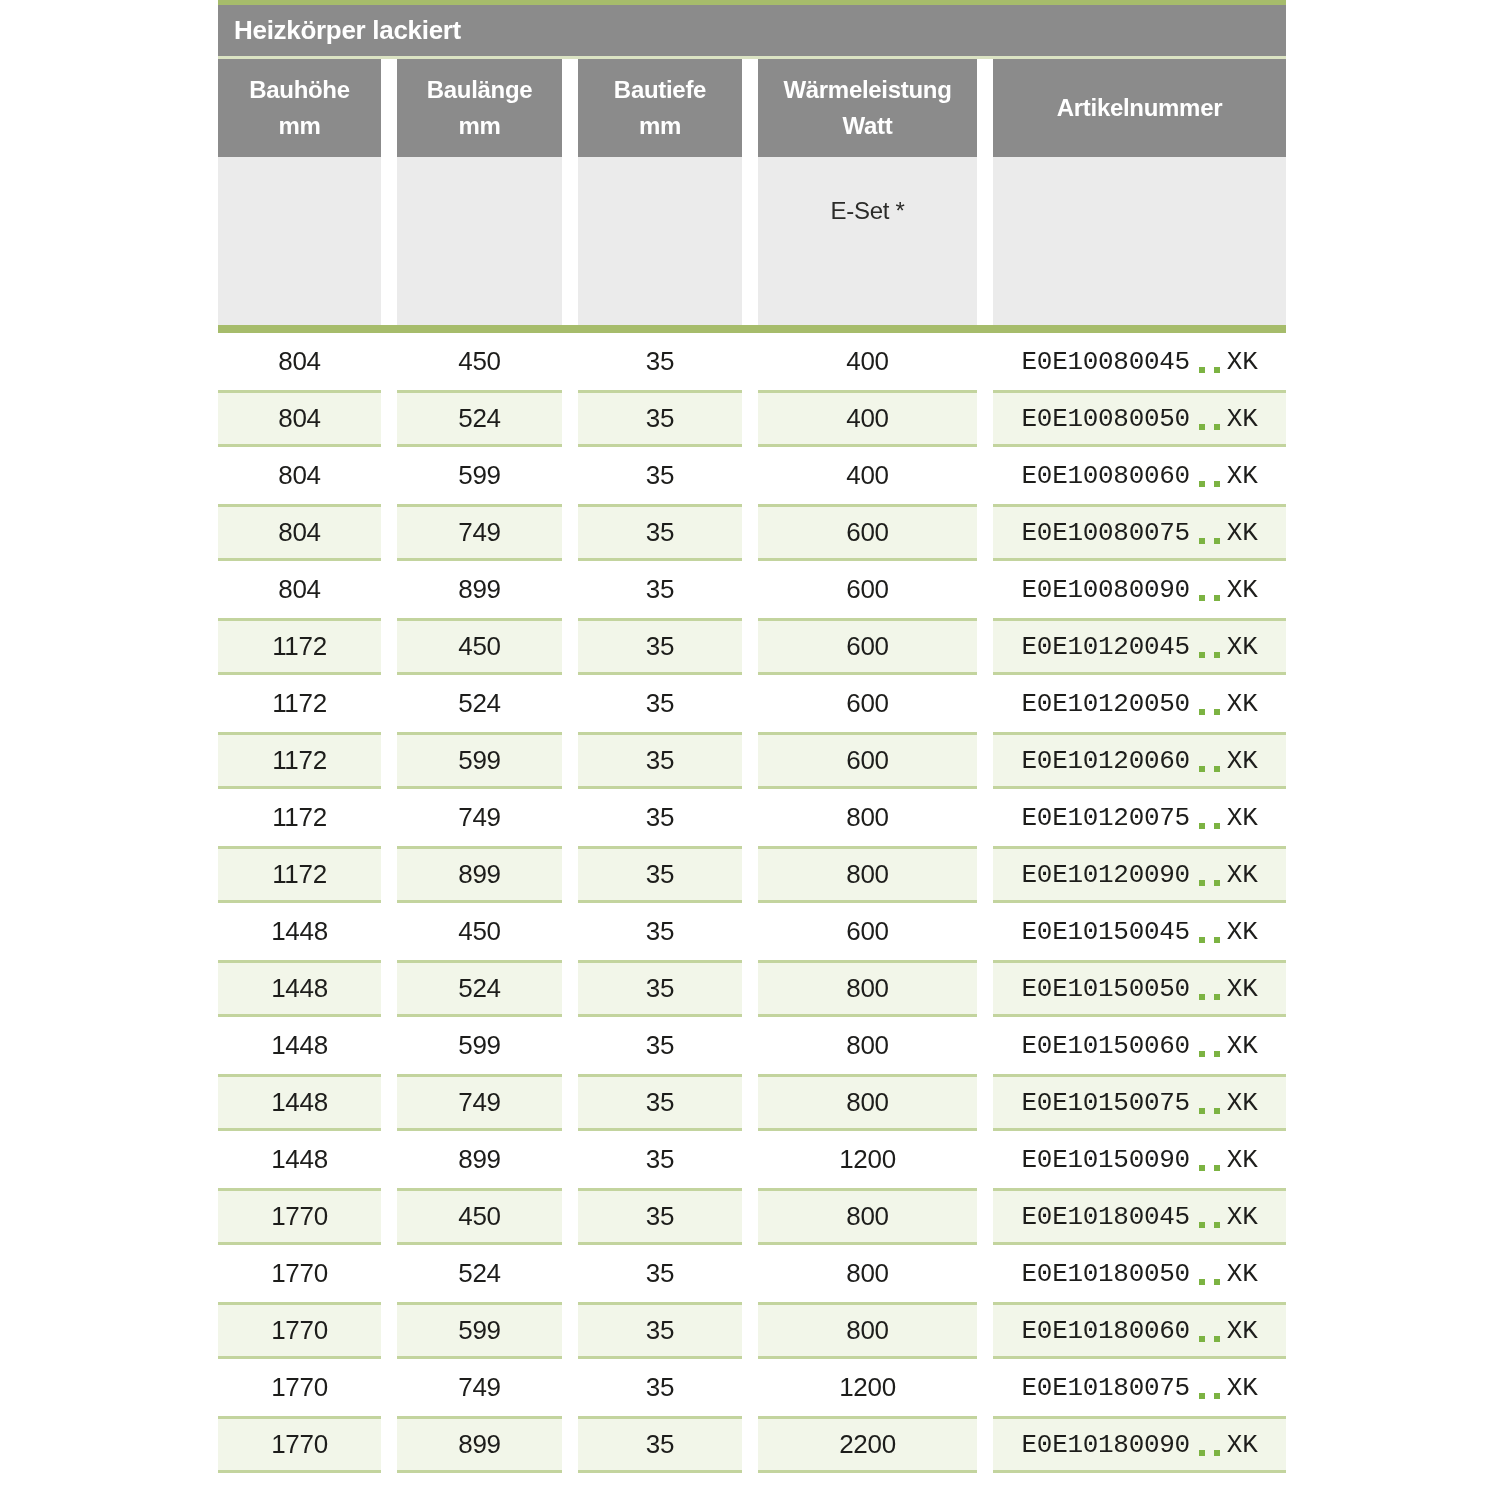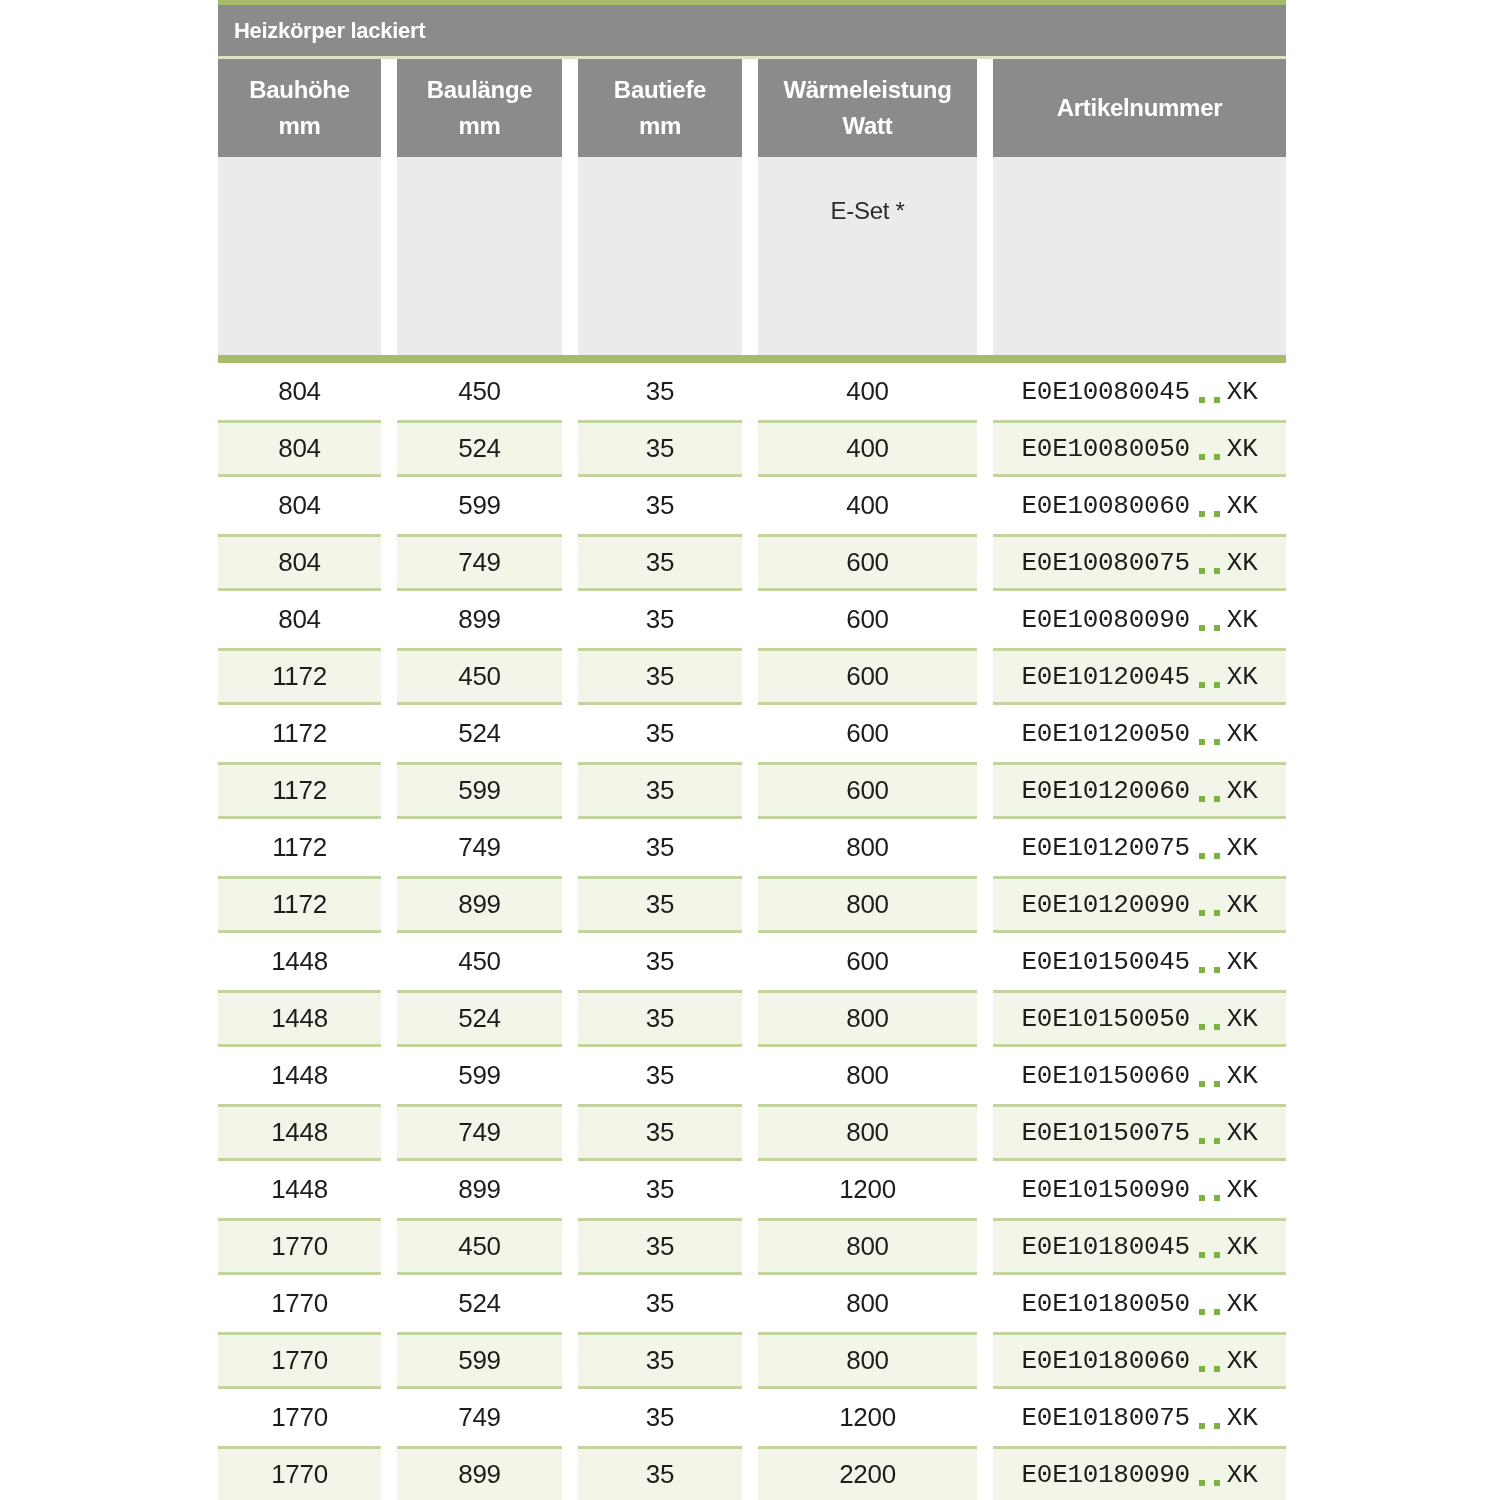--- a/index.html
+++ b/index.html
@@ -5,32 +5,32 @@
   * { margin:0; padding:0; box-sizing:border-box; }
   html,body { background:#ffffff; }
   body { font-family:"Liberation Sans","DejaVu Sans",sans-serif; }
 
   .page { position:relative; width:1500px; height:1500px; background:#ffffff; overflow:hidden; }
 
   .table-wrap { position:absolute; left:218px; top:0; width:1068px; }
 
   .top-line   { height:5px; background:#a6bc6b; }
   .title-bar  { height:51px; background:#8b8b8b; display:flex; align-items:center; padding-left:16px; }
-  .title-bar .title { color:#ffffff; font-size:22px; font-weight:700; letter-spacing:-0.3px; }
+  .title-bar .title { color:#ffffff; font-size:26px; font-weight:700; letter-spacing:-0.3px; }
   .pale-line  { height:3px; background:#dbe3c3; }
 
   .cols { display:grid; grid-template-columns:163px 165px 164px 219px 1fr; column-gap:16px; background:#ffffff; }
 
   .head-row .hcell {
     height:98px; background:#8b8b8b; color:#ffffff;
     display:flex; flex-direction:column; align-items:center; justify-content:center;
     font-size:24px; font-weight:700; letter-spacing:-0.3px; line-height:36px; text-align:center;
   }
 
-  .sub-row .scell { height:198px; background:#ebebeb; display:flex; justify-content:center; }
+  .sub-row .scell { height:168px; background:#ebebeb; display:flex; justify-content:center; }
   .sub-row .eset  { margin-top:40px; font-size:24px; color:#2b2b29; letter-spacing:-0.3px; }
 
   .thick-line { height:8px; background:#a6bc6b; }
 
   .row { height:57px; }
   .row .cell {
     height:57px; background:#ffffff; color:#1d1d1b;
     display:flex; align-items:center; justify-content:center;
     font-size:26px; letter-spacing:-0.3px;
   }

